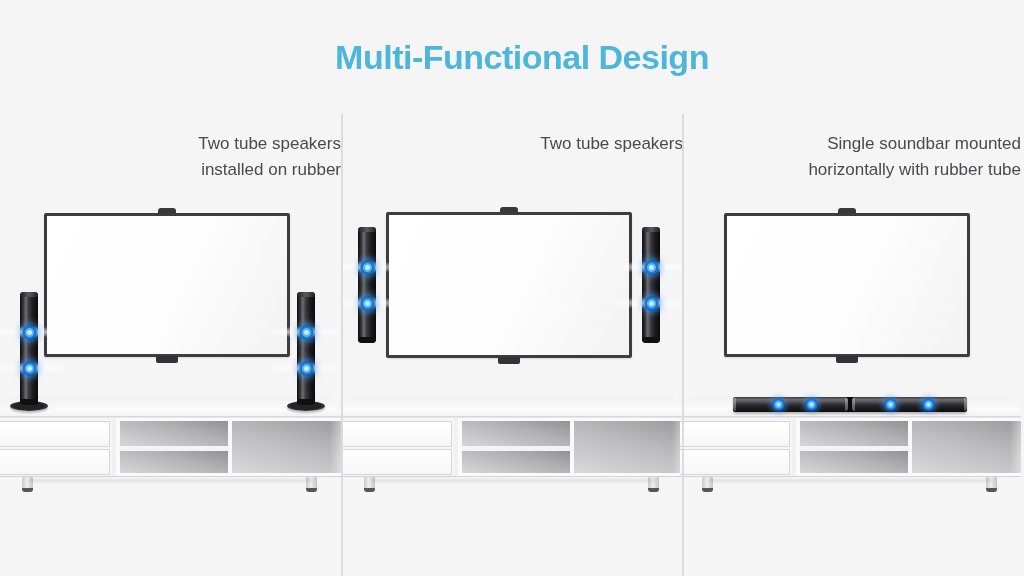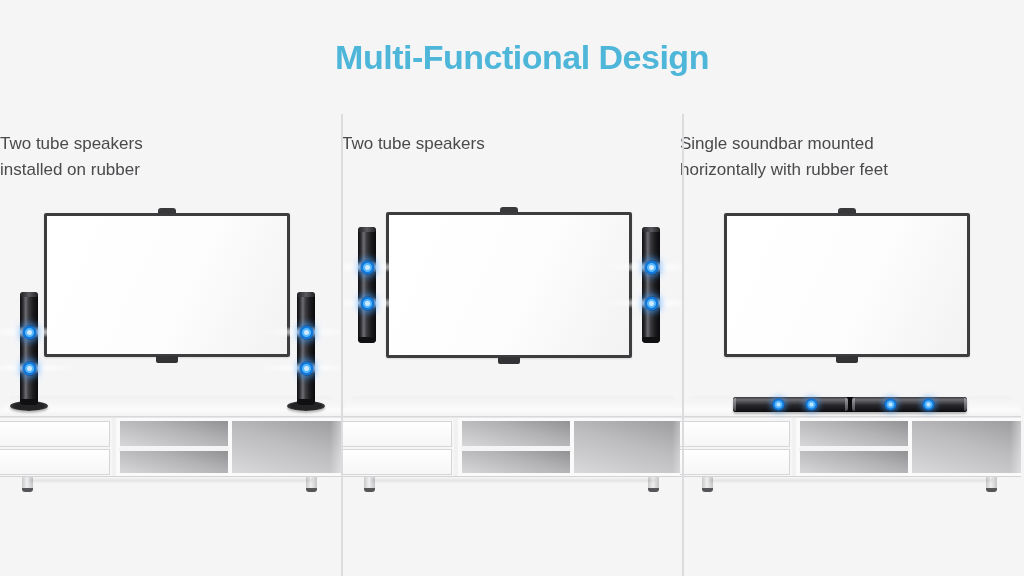--- a/index.html
+++ b/index.html
@@ -21,21 +21,21 @@
   }
 
   .divider{position:absolute;top:114px;bottom:0;width:2px;background:var(--divider);z-index:4;}
   #div1{left:341px;} #div2{left:682px;}
 
   .panel{position:absolute;top:0;height:576px;width:341px;overflow:hidden;}
   #p1{left:0;} #p2{left:342px;} #p3{left:680px;}
 
   .caption{
     position:absolute;top:131px;left:0;width:100%;
-    text-align:left;font-size:17px;line-height:26px;color:var(--caption-text);
+    text-align:right;font-size:17px;line-height:26px;color:var(--caption-text);
   }
 
   .scene{position:absolute;inset:0;}
 
   
   .tv{
     position:absolute;left:44px;top:213px;width:246px;height:144px;
     background:linear-gradient(115deg,#ffffff 0%,#fdfdfd 55%,#f2f2f3 100%);
     border:3px solid #3d3d3f;border-radius:2px;
     box-shadow:0 1px 2px rgba(0,0,0,.12);
@@ -264,21 +264,21 @@
         <i class="flare f2"></i>
         <i class="glow g1"></i>
         <i class="glow g2"></i>
       </div>
     </div>
   </section>
 
   <section class="panel" id="p3">
     <div class="caption">
       <div>Single soundbar mounted</div>
-      <div>horizontally with rubber feet</div>
+      <div>horizontally with rubber tube</div>
     </div>
     <div class="scene">
       <div class="tv"></div>
       <div class="cabinet">
         <div class="cab-top"></div>
         <div class="cab-body">
           <div class="drawers">
             <div class="drawer d1"></div>
             <div class="drawer d2"></div>
           </div>

